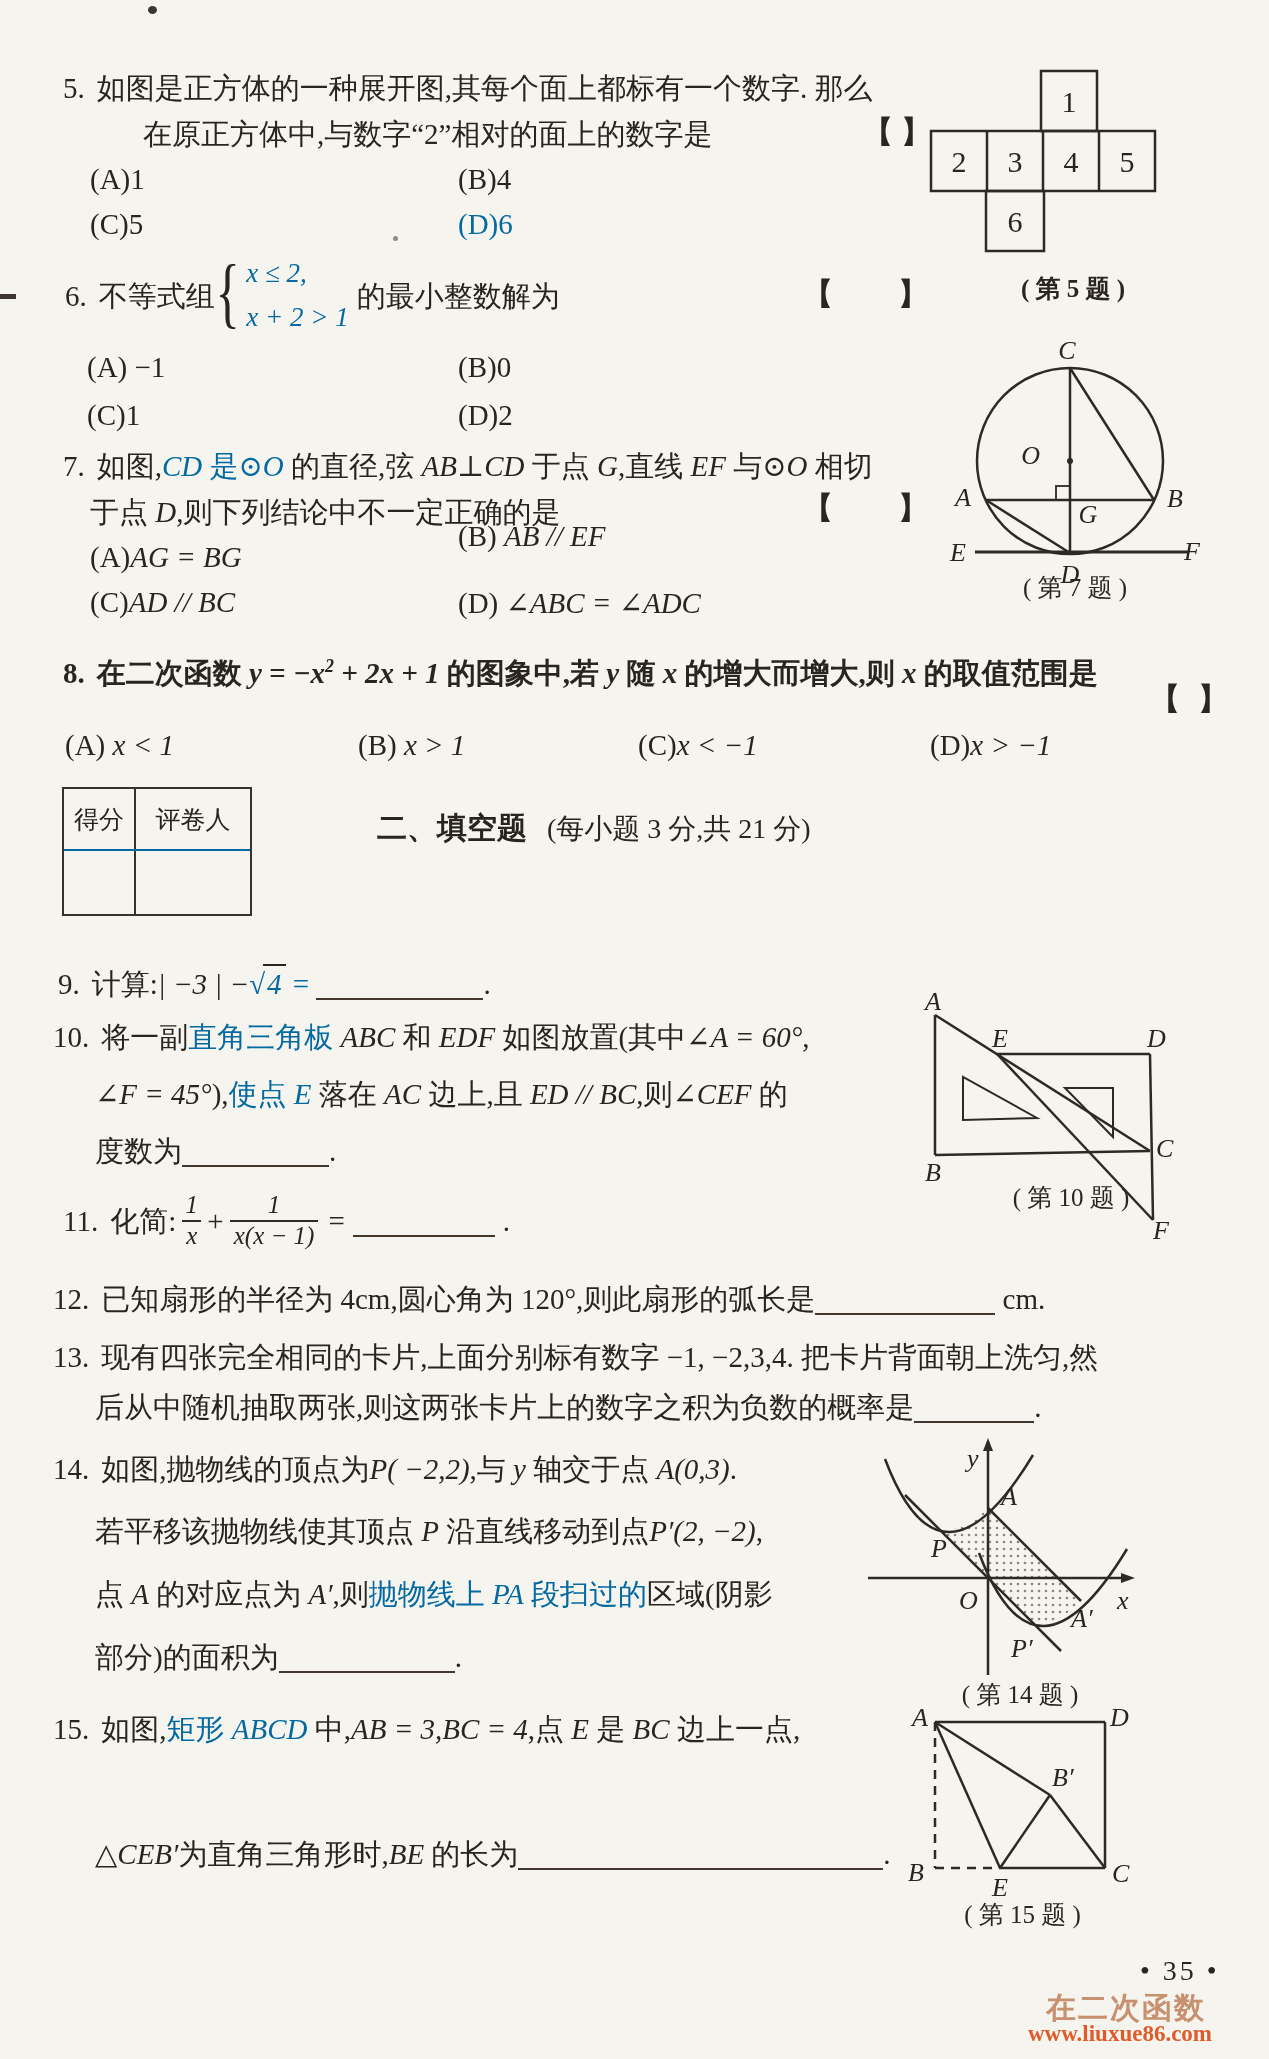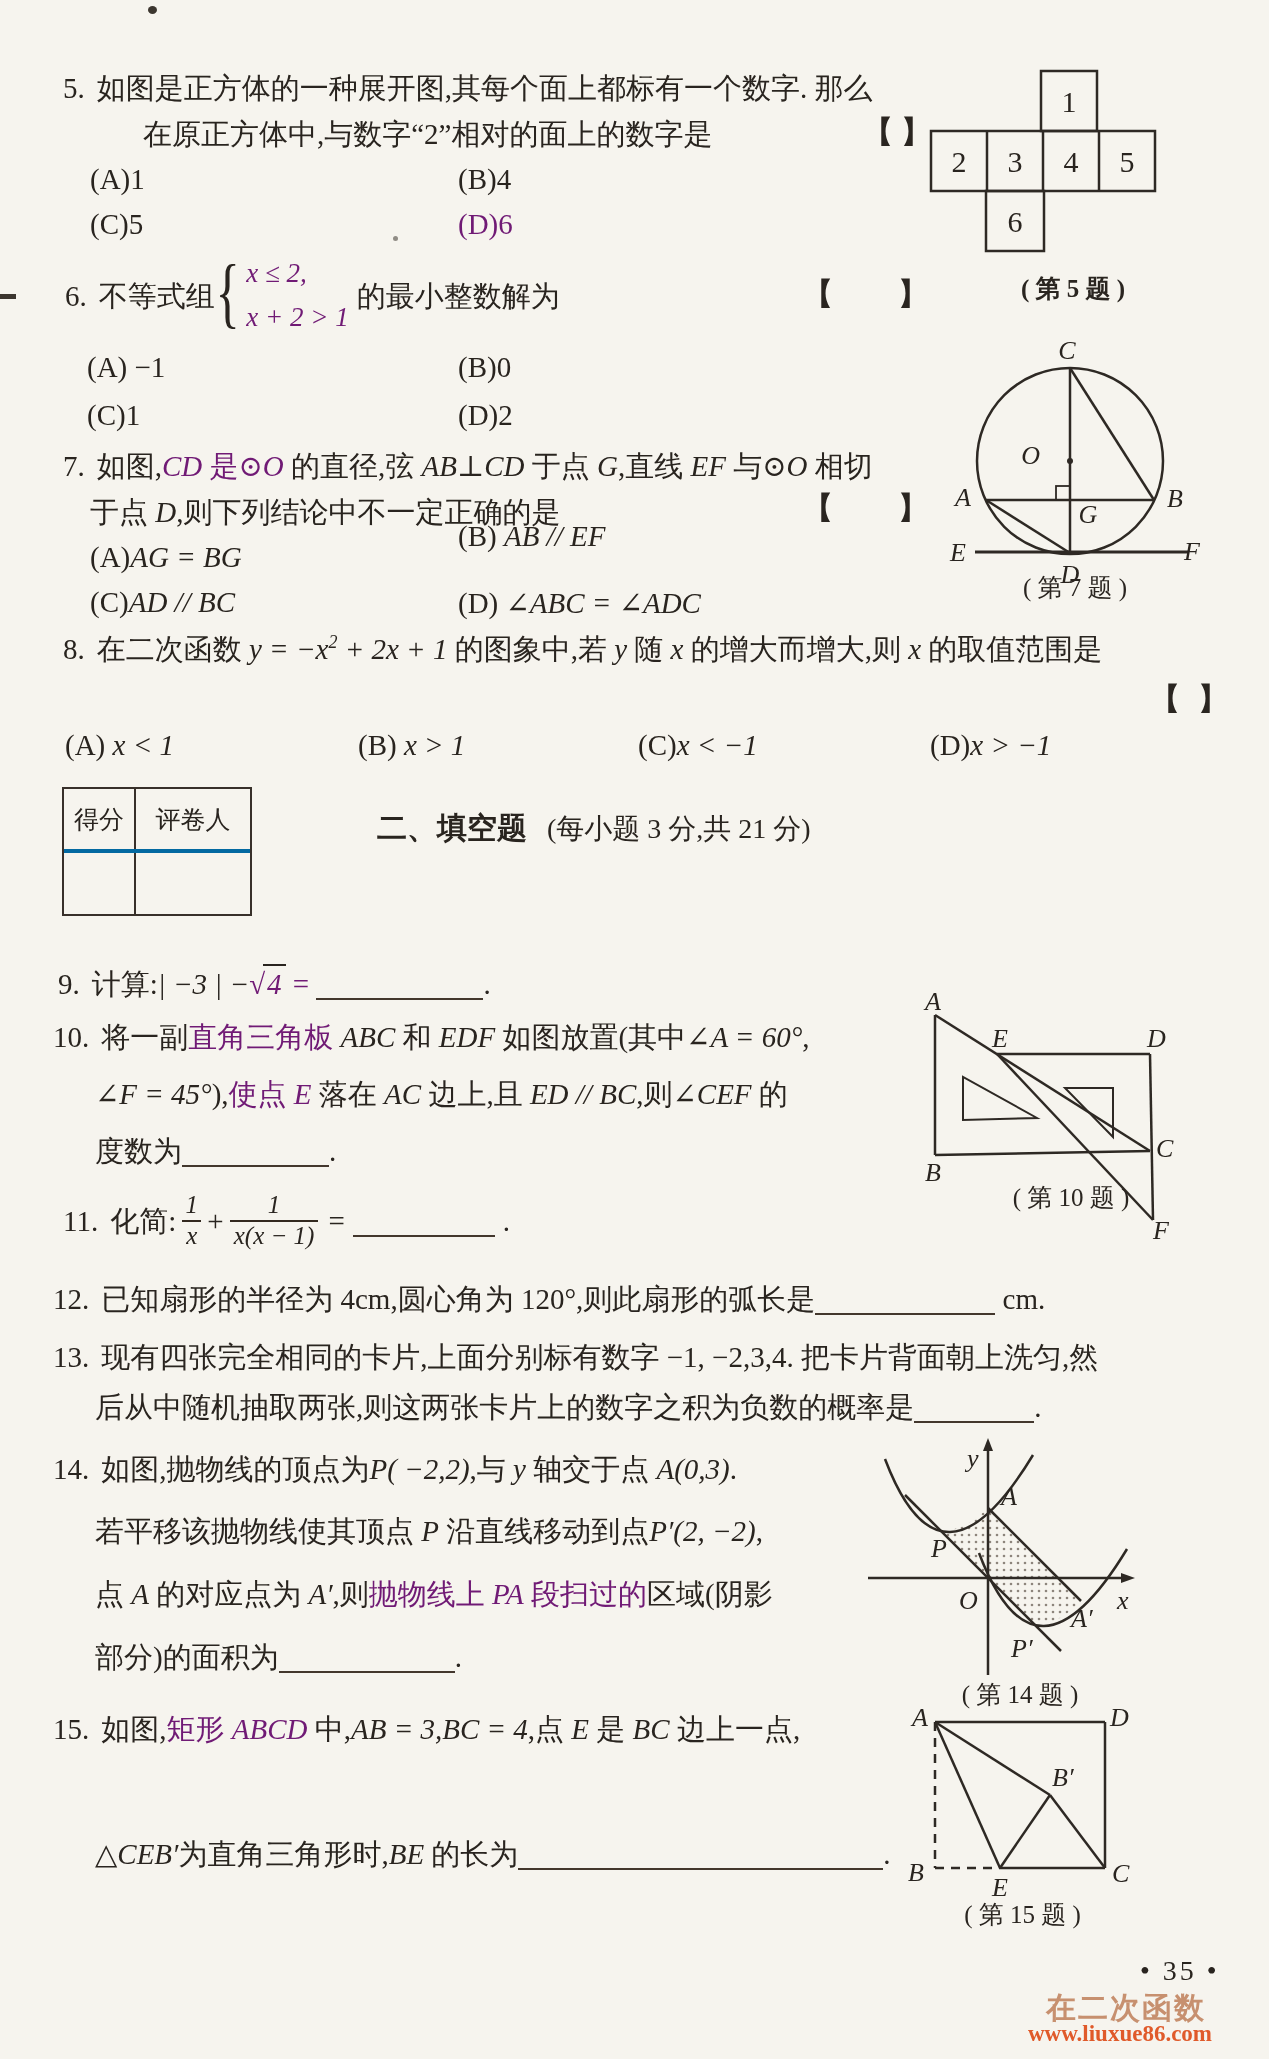--- a/index.html
+++ b/index.html
@@ -1,41 +1,41 @@
 <!DOCTYPE html>
 <html><head>
 <meta charset="utf-8">
 <style>
   html,body{margin:0;padding:0;background:#dddad4;}
   .page{position:relative;width:1269px;height:2059px;background:#f6f4ee;overflow:hidden;
         font-family:"Liberation Serif","DejaVu Serif",serif;color:#29241f;}
   .ln{position:absolute;font-size:29px;line-height:1.25;white-space:nowrap;}
   .num{margin-right:12px;}
   .it{font-style:italic;}
-  .red{color:#701a75;}
+  .red{color:#0369a1;}
   .sup{font-size:0.62em;vertical-align:super;font-style:italic;}
   .blank{display:inline-block;border-bottom:2px solid #43372d;height:1em;vertical-align:-6px;}
   .bk{position:absolute;font-size:30px;font-weight:bold;color:#2a2520;}
   .cap{position:absolute;font-size:25px;white-space:nowrap;text-align:center;color:#2a2520;}
   .opt{position:absolute;font-size:29px;white-space:nowrap;}
   .q6row,.q11row{display:flex;align-items:center;}
   .brace{font-size:78px;font-weight:400;line-height:0.85;transform:scaleX(.65);margin:0 0 6px -6px;}
   .sys{display:inline-flex;flex-direction:column;font-size:27px;line-height:1.62;font-style:italic;}
   .frac{display:inline-flex;flex-direction:column;align-items:center;font-size:25px;line-height:1.15;
         font-style:italic;margin:0 6px;vertical-align:middle;}
   .fd{border-top:2px solid #33291f;padding:0 4px;}
   .sqrt{display:inline-block;border-top:2px solid #29241f;padding:0 4px;font-style:italic;}
   .radical{letter-spacing:-2px;}
   svg.fig{position:absolute;overflow:visible;}
   svg.fig text{font-size:26px;font-style:italic;fill:#29241f;font-family:"Liberation Serif","DejaVu Serif",serif;}
   svg.fig text.up{font-style:normal;font-size:30px;}
   .sbox{position:absolute;left:62px;top:787px;width:186px;height:125px;border:2.5px solid #38302a;
         display:flex;flex-direction:column;background:transparent;}
   .sbr{display:flex;}
-  .sbr1{height:60px;border-bottom:4px solid #0369a1;}
+  .sbr1{height:60px;border-bottom:2px solid #0369a1;}
   .sbr2{flex:1;}
   .sbc1{width:70px;border-right:2px solid #38302a;display:flex;align-items:center;justify-content:center;font-size:25px;}
   .sbc2{flex:1;display:flex;align-items:center;justify-content:center;font-size:25px;}
   .sect{position:absolute;left:377px;top:808px;white-space:nowrap;}
   .sect .t{font-weight:bold;font-size:30px;}
   .sect .s{font-size:28px;margin-left:16px;}
   .pagenum{position:absolute;left:1140px;top:1955px;font-size:28px;letter-spacing:3px;}
   .wm1{position:absolute;left:1046px;top:1988px;font-size:30px;font-weight:bold;color:#c7906f;letter-spacing:2px;}
   .wm2{position:absolute;left:1028px;top:2021px;font-size:23px;font-weight:bold;color:#e05a2a;}
   .art{position:absolute;background:#3c362f;}
@@ -121,21 +121,21 @@
     <text x="110" y="139" text-anchor="end">O</text>
     <text x="33" y="181" text-anchor="middle">A</text>
     <text x="158" y="198" text-anchor="middle">G</text>
     <text x="245" y="182" text-anchor="middle">B</text>
     <text x="28" y="236" text-anchor="middle">E</text>
     <text x="140" y="258" text-anchor="middle">D</text>
     <text x="262" y="235" text-anchor="middle">F</text>
   </svg>
   <div class="cap" style="left:1005px;top:571px;width:140px;">( 第 7 题 )</div>
 
-  <div class="ln" style="left:63px;top:631px;">
+  <div class="ln" style="left:63px;top:655px;font-weight:bold;">
     <span class="num">8.</span><span>在二次函数 </span><span class="it">y = −x</span><sup class="sup">2</sup><span class="it"> + 2x + 1</span><span> 的图象中,若 </span><span class="it">y</span><span> 随 </span><span class="it">x</span><span> 的增大而增大,则 </span><span class="it">x</span><span> 的取值范围是</span>
   </div>
   <span class="bk" style="left:1150px;top:679px;">【</span>
   <span class="bk" style="left:1198px;top:679px;">】</span>
   <span class="opt" style="left:65px;top:729px;"><span>(A) </span><span class="it">x &lt; 1</span></span>
   <span class="opt" style="left:358px;top:729px;"><span>(B) </span><span class="it">x &gt; 1</span></span>
   <span class="opt" style="left:638px;top:729px;"><span>(C)</span><span class="it">x &lt; −1</span></span>
   <span class="opt" style="left:930px;top:729px;"><span>(D)</span><span class="it">x &gt; −1</span></span>
 
   <div class="sbox">

